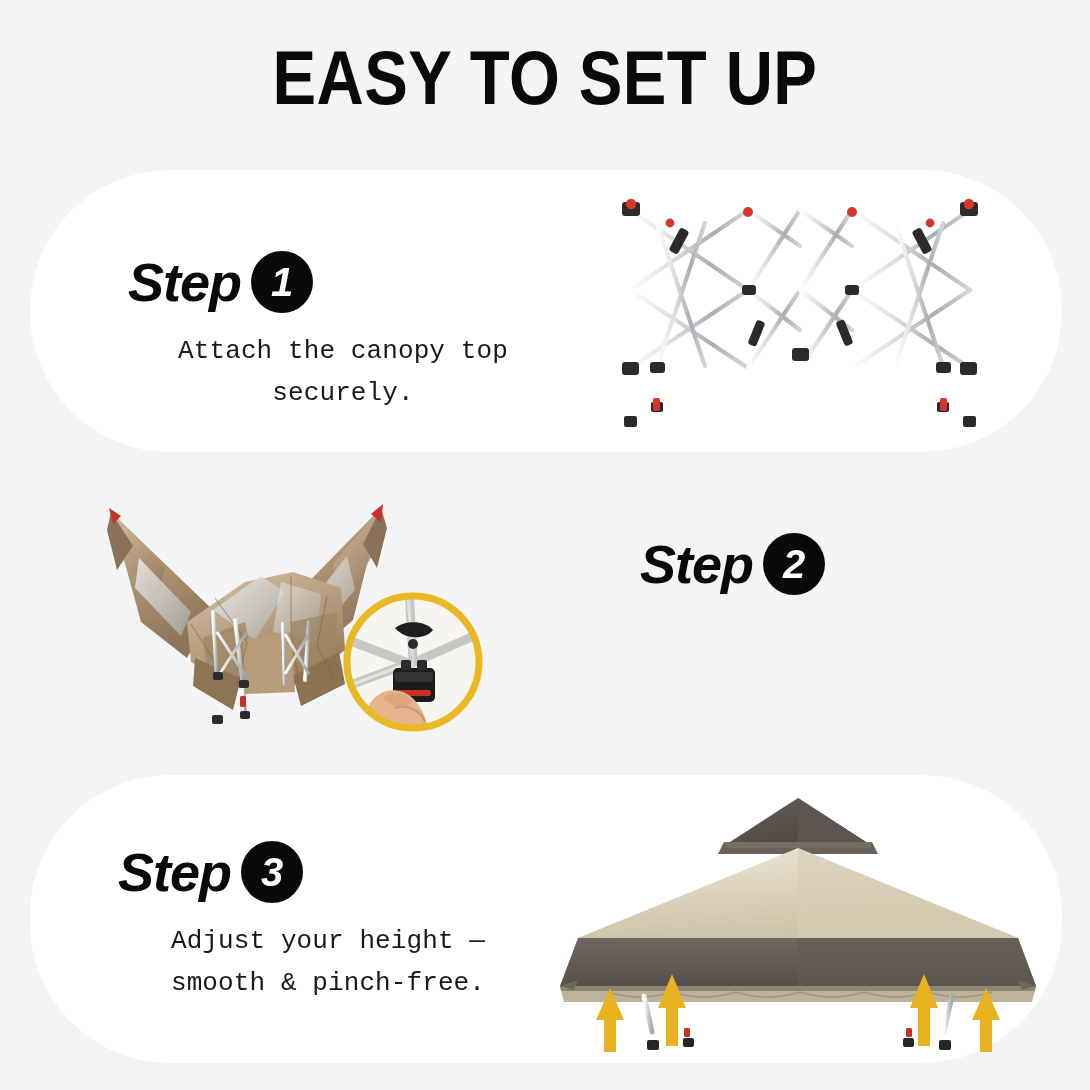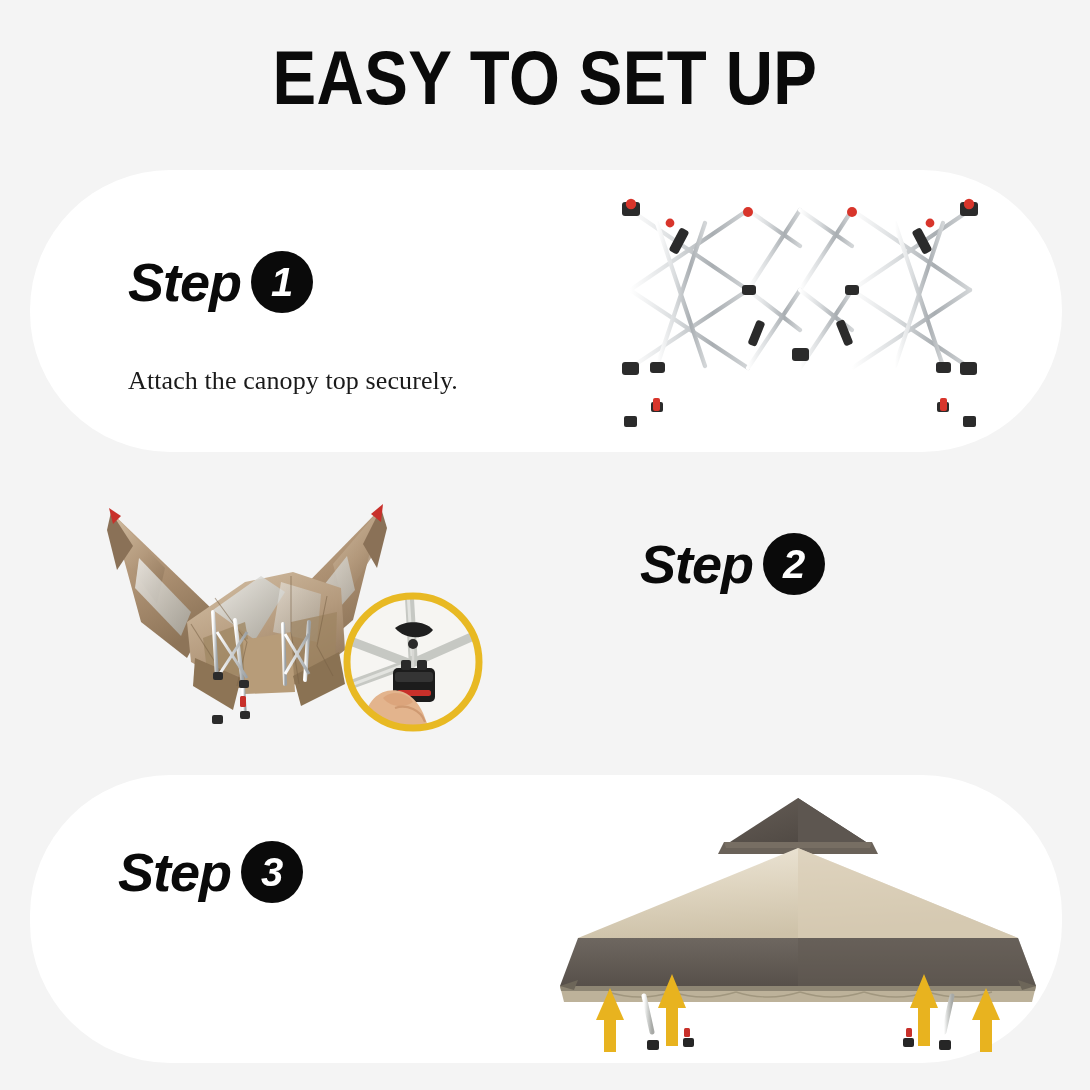--- a/index.html
+++ b/index.html
@@ -37,21 +37,21 @@
   
   .card {
     position:absolute;
     background:#ffffff;
     border-radius:140px;
   }
   #card-1 { left:30px;  top:170px; width:1032px; height:282px; }
   #card-3 { left:30px;  top:775px; width:1032px; height:288px; }
 
   
-  .step-block { position:absolute; }
+  .step-block { position:absolute;text-align:center; }
   #step-1-block { left:128px; top:248px;  width:430px; }
   #step-2-block { left:640px; top:530px;  width:400px; }
   #step-3-block { left:118px; top:838px;  width:420px; }
 
   .step-heading {
     display:flex;
     align-items:center;
     gap:10px;
     height:68px;
   }
@@ -75,22 +75,22 @@
   }
   .step-badge-num {
     font-family:"Liberation Sans", sans-serif;
     font-weight:bold;
     font-style:italic;
     font-size:40px;
     line-height:40px;
     color:#ffffff;
   }
   .step-desc {
-    margin-top:44px;
-    font-family:Liberation Serif, serif;
+    margin-top:14px;
+    font-family:Liberation Mono, monospace;
     font-weight:300;
     font-size:26px;
     line-height:42px;
     color:#1a1a1a;
     letter-spacing:0.1px;
   }
 
   
   .art { position:absolute; }
   #art-frame  { left:600px; top:190px; width:400px; height:240px; }
@@ -328,20 +328,21 @@
 
   <div class="card" id="card-3"></div>
 
   <div class="step-block" id="step-3-block">
     <div class="step-heading">
       <span class="step-word">Step</span>
       <span class="step-badge">
         <span class="step-badge-num">3</span>
       </span>
     </div>
+    <div class="step-desc">Adjust your height — smooth &amp; pinch-free.</div>
   </div>
 
   <div class="art" id="art-gazebo">
     <svg viewBox="0 0 500 268" xmlns="http://www.w3.org/2000/svg">
       <defs>
         <linearGradient id="beigeRoof" x1="0" y1="0" x2="0.25" y2="1">
           <stop offset="0%" stop-color="#ece5d6"></stop>
           <stop offset="50%" stop-color="#ded4bf"></stop>
           <stop offset="100%" stop-color="#cec2a9"></stop>
         </linearGradient>

